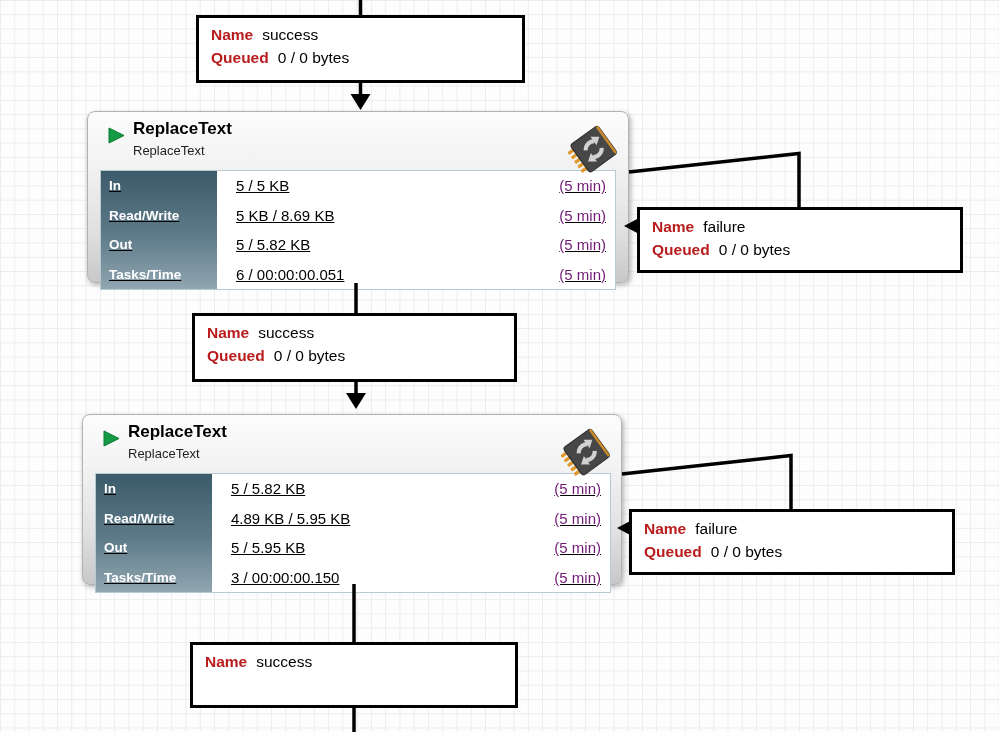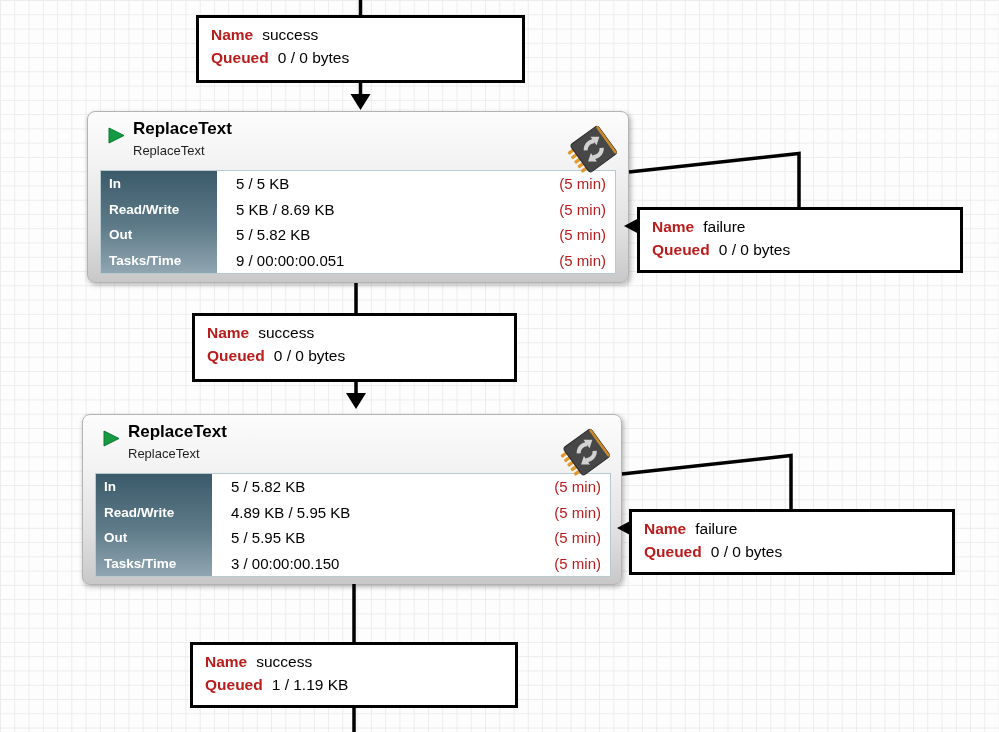--- a/index.html
+++ b/index.html
@@ -20,33 +20,33 @@
     background:linear-gradient(180deg,#fcfcfc 0%,#f3f3f3 30%,#e0e0e0 70%,#c8c8c8 100%);
     border:1px solid #b3b3b3;border-radius:8px;
     box-shadow:1.5px 2px 5px rgba(0,0,0,.28);
   }
   .run-icon{position:absolute;left:20px;top:15px;width:17px;height:17px;}
   .proc-title{position:absolute;left:45px;top:7px;font-size:17px;font-weight:bold;color:#000;white-space:nowrap;}
   .proc-sub{position:absolute;left:45px;top:31px;font-size:13px;color:#1f1f1f;white-space:nowrap;}
   .chip-icon{position:absolute;right:3px;top:5px;width:64px;height:64px;z-index:5;}
 
   .stats{
-    position:absolute;left:12px;top:58px;width:516px;height:104px;
+    position:absolute;left:12px;top:58px;width:516px;height:120px;
     box-sizing:border-box;border:1px solid #b7c9d1;background:#fff;
-    display:flex;z-index:1;
+    display:flex;z-index:1;text-decoration:underline;
   }
   .stats-keys{
     width:116px;flex:0 0 116px;display:flex;flex-direction:column;
     background:linear-gradient(180deg,#3b5a6a 0%,#5f7b89 55%,#90a6b1 100%);
     color:#fff;font-weight:bold;font-size:13.5px;
   }
   .stats-keys .skey{flex:1;display:flex;align-items:center;padding-left:8px;white-space:nowrap;}
   .stats-vals{flex:1;display:flex;flex-direction:column;font-size:15px;color:#000;}
   .stats-vals .srow{flex:1;display:flex;align-items:center;justify-content:space-between;padding:0 9px 0 19px;white-space:nowrap;}
-  .swindow{color:#b91c1c;}
+  .swindow{color:#701a75;}
 
   
   .conn-label{
     position:absolute;z-index:4;box-sizing:border-box;
     background:#fff;border:3px solid #000;padding:8px 12px;
   }
   .conn-row{font-size:15.5px;margin-bottom:5px;white-space:nowrap;color:#000;}
   .conn-key{font-weight:bold;color:#b91c1c;margin-right:9px;}
 </style>
 </head>
@@ -113,21 +113,21 @@
           </div>
         <div class="srow">
             <span>5 KB / 8.69 KB</span>
             <span class="swindow">(5 min)</span>
           </div>
         <div class="srow">
             <span>5 / 5.82 KB</span>
             <span class="swindow">(5 min)</span>
           </div>
         <div class="srow">
-            <span>9 / 00:00:00.051</span>
+            <span>6 / 00:00:00.051</span>
             <span class="swindow">(5 min)</span>
           </div>
       </div>
     </div>
   </div>
 
   <div class="conn-label" style="left:637px;top:207px;width:326px;height:66px">
     <div class="conn-row"><span class="conn-key">Name</span><span>failure</span></div>
     <div class="conn-row"><span class="conn-key">Queued</span><span>0 / 0 bytes</span></div>
   </div>
@@ -186,16 +186,15 @@
     </div>
   </div>
 
   <div class="conn-label" style="left:629px;top:509px;width:326px;height:66px">
     <div class="conn-row"><span class="conn-key">Name</span><span>failure</span></div>
     <div class="conn-row"><span class="conn-key">Queued</span><span>0 / 0 bytes</span></div>
   </div>
 
   <div class="conn-label" style="left:190px;top:642px;width:328px;height:66px">
     <div class="conn-row"><span class="conn-key">Name</span><span>success</span></div>
-    <div class="conn-row"><span class="conn-key">Queued</span><span>1 / 1.19 KB</span></div>
   </div>
 
 </div>
 
 </body></html>

